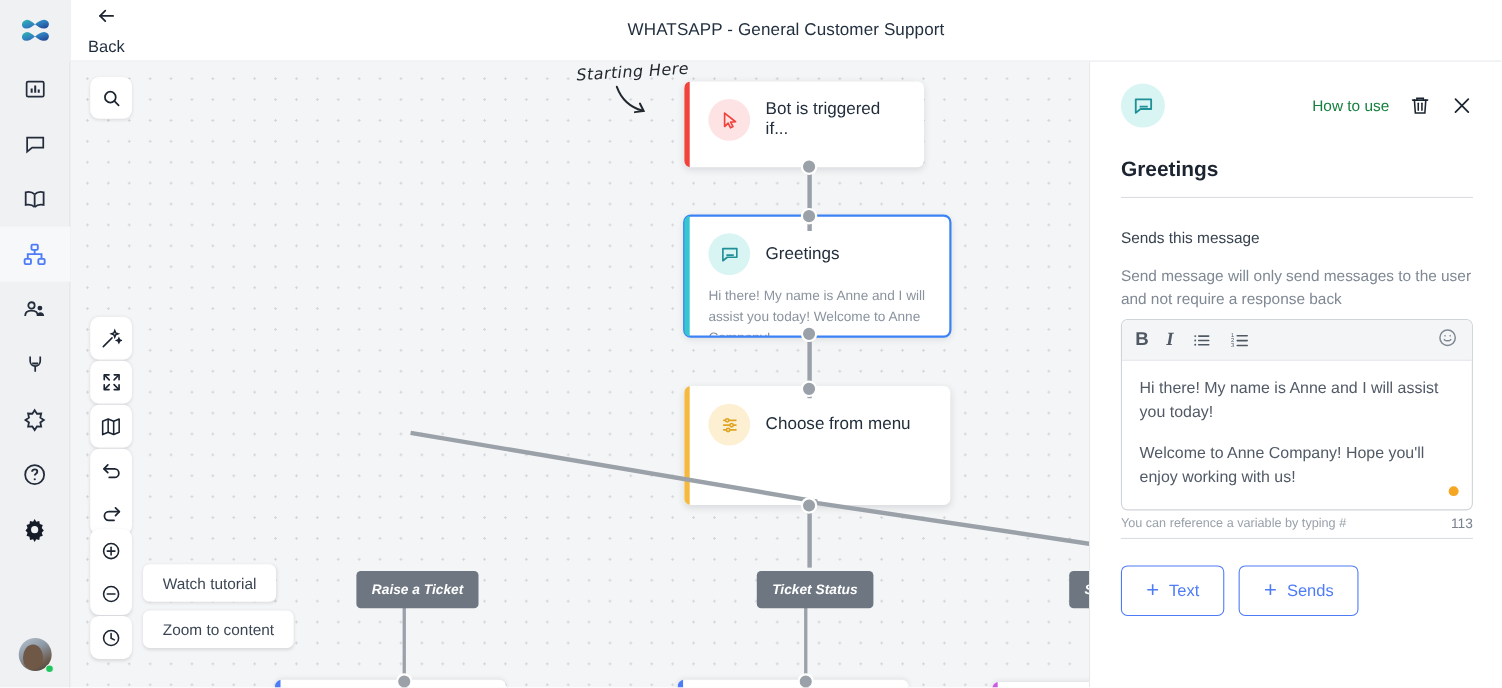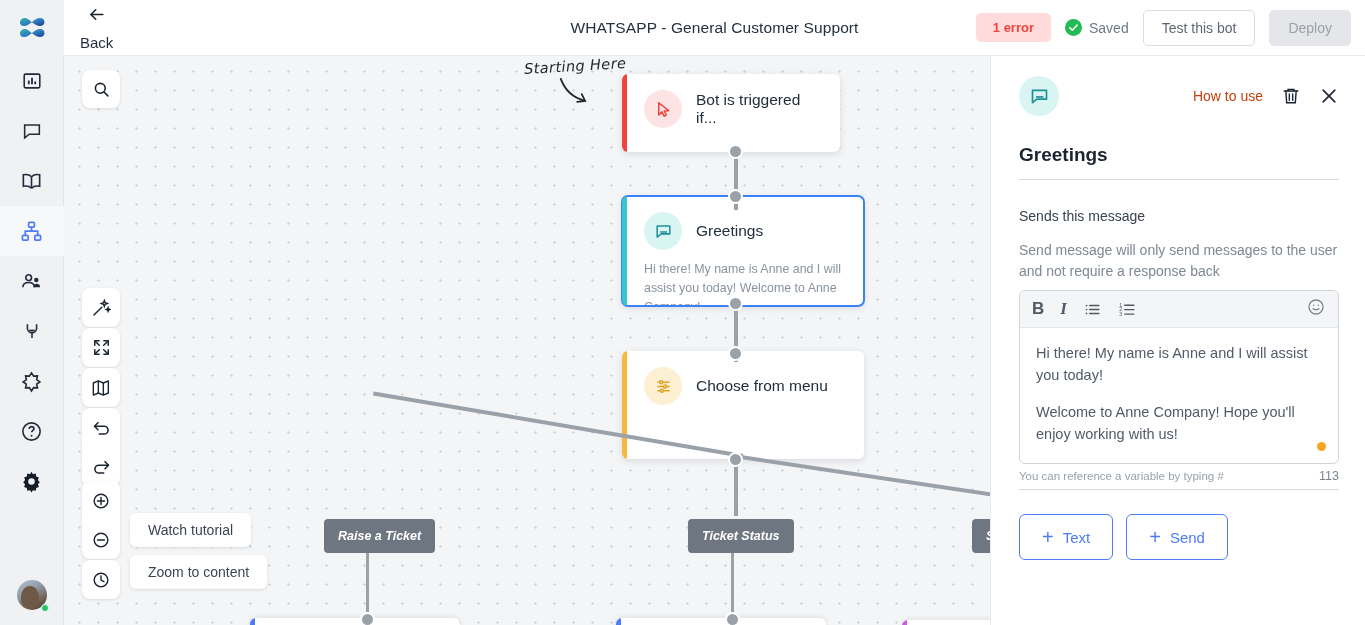--- a/index.html
+++ b/index.html
@@ -200,21 +200,21 @@
     padding: 20px 26px 0 28px;
   }
   #panel-top { display: flex; align-items: center; }
   #panel-ic {
     width: 40px; height: 40px; border-radius: 50%;
     background: #d8f5f3; display: flex; align-items: center; justify-content: center;
   }
   #panel-actions {
     margin-left: auto; display: flex; align-items: center; gap: 18px;
   }
-  #how-to-use { color: #c2410c; font-size: 14px; cursor: pointer; margin-left: 29px; }
+  #how-to-use { color: #15803d; font-size: 14px; cursor: pointer; margin-left: 29px; }
   .icon-btn { cursor: pointer; display: flex; align-items: center; }
   #panel-title {
     font-size: 19px; font-weight: bold; color: #1b2430;
     margin-top: 28px; padding-bottom: 13px;
     border-bottom: 1px solid #d9dde1;
   }
   #panel-desc {
     font-size: 14px; line-height: 1.5; color: #7f8893;
     margin-top: 16px;
   }
@@ -357,33 +357,20 @@
     <div id="back-btn">
       <svg width="19" height="19" viewBox="0 0 24 24" fill="none" stroke="#1b2430" stroke-width="2" stroke-linecap="round" stroke-linejoin="round">
         <line x1="20" y1="12" x2="5" y2="12"></line>
           <polyline points="11,6 5,12 11,18"></polyline>
       </svg>
       <span>Back</span>
     </div>
 
     <div id="topbar-title">WHATSAPP - General Customer Support</div>
 
-    <div id="topbar-right">
-      <div id="error-badge">1 error</div>
-      <div id="saved-wrap">
-        <span id="check-icon">
-          <svg width="11" height="11" viewBox="0 0 24 24" fill="none" stroke="#ffffff" stroke-width="3.4" stroke-linecap="round" stroke-linejoin="round">
-            <polyline points="4,12.5 9.5,18 20,6.5"></polyline>
-          </svg>
-        </span>
-        <span>Saved</span>
-      </div>
-      <div class="tb-btn">Test this bot</div>
-      <div class="tb-btn disabled">Deploy</div>
-    </div>
   </div>
 
   <div id="canvas">
 
     <div class="tool-btn" style="left:18px; top:14px;">
       <svg width="19" height="19" viewBox="0 0 24 24" fill="none" stroke="#1b2430" stroke-width="2" stroke-linecap="round">
         <circle cx="10.5" cy="10.5" r="6.2"></circle>
           <line x1="15.2" y1="15.2" x2="20" y2="20"></line>
       </svg>
     </div>
@@ -628,18 +615,18 @@
     </div>
     <div id="panel-rule"></div>
 
     <div id="panel-buttons">
       <div class="add-btn">
         <span class="plus">+</span>
         <span>Text</span>
       </div>
       <div class="add-btn">
         <span class="plus">+</span>
-        <span>Send</span>
+        <span>Sends</span>
       </div>
     </div>
   </div>
 
 </div>
 
 </body></html>

